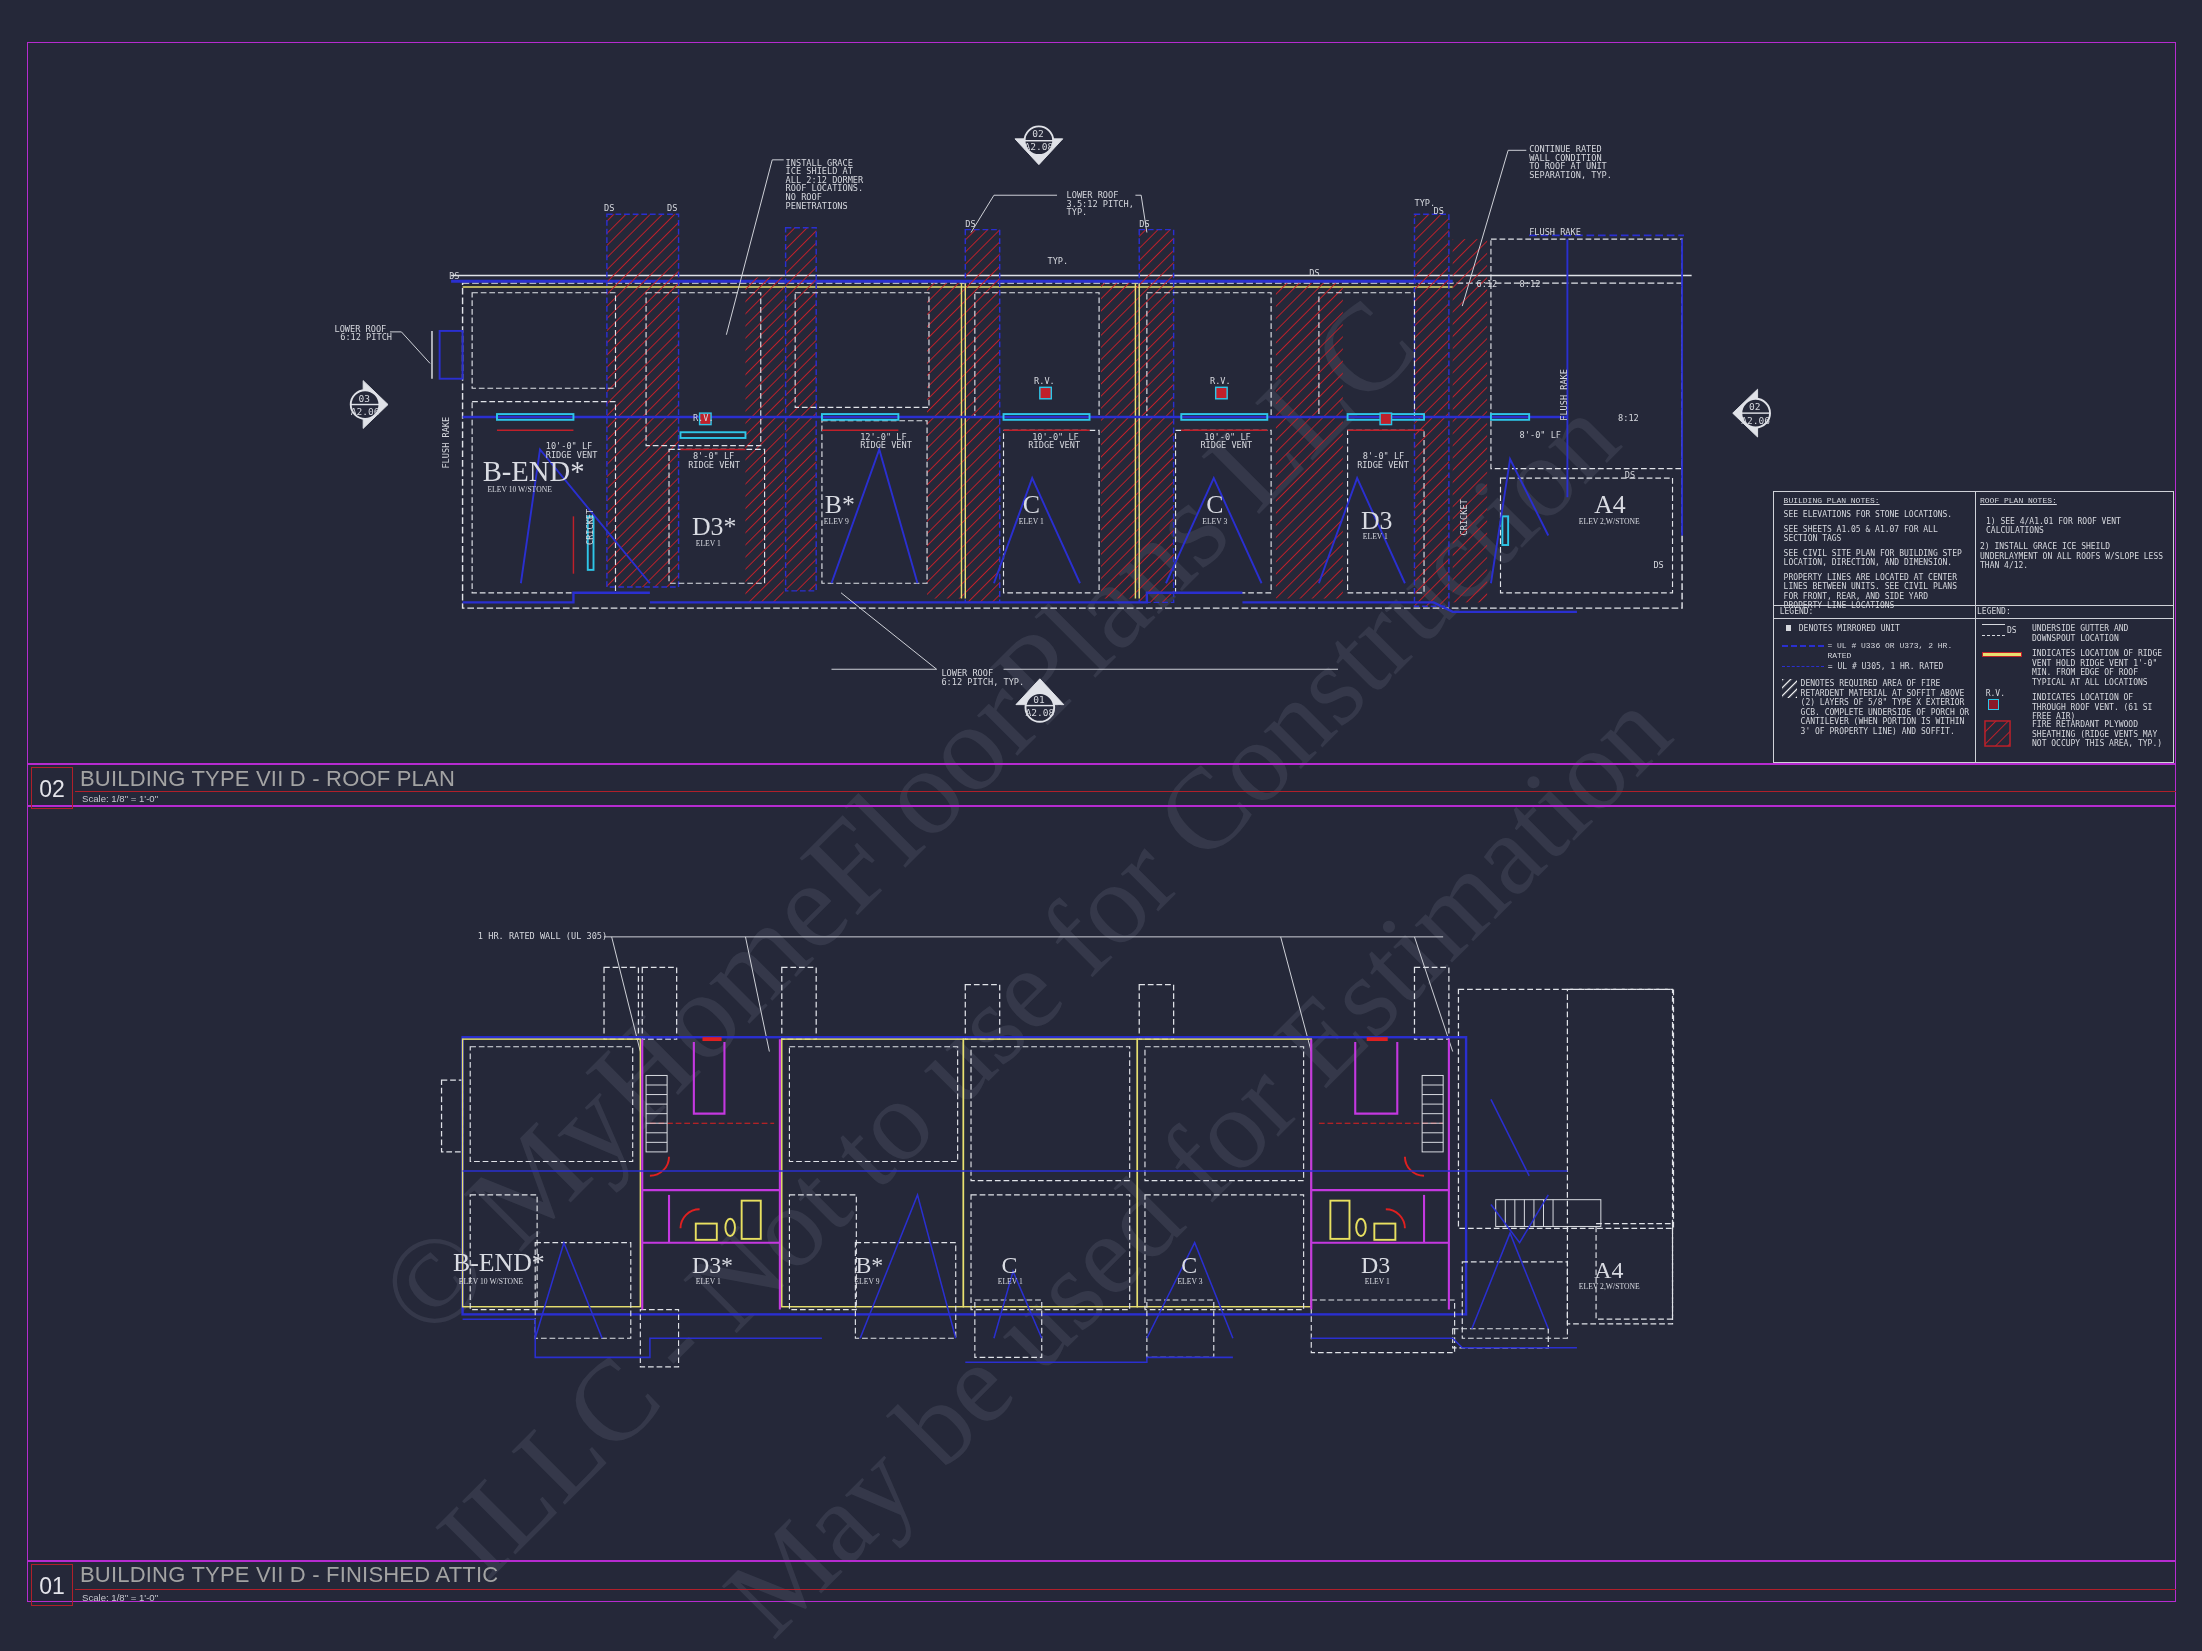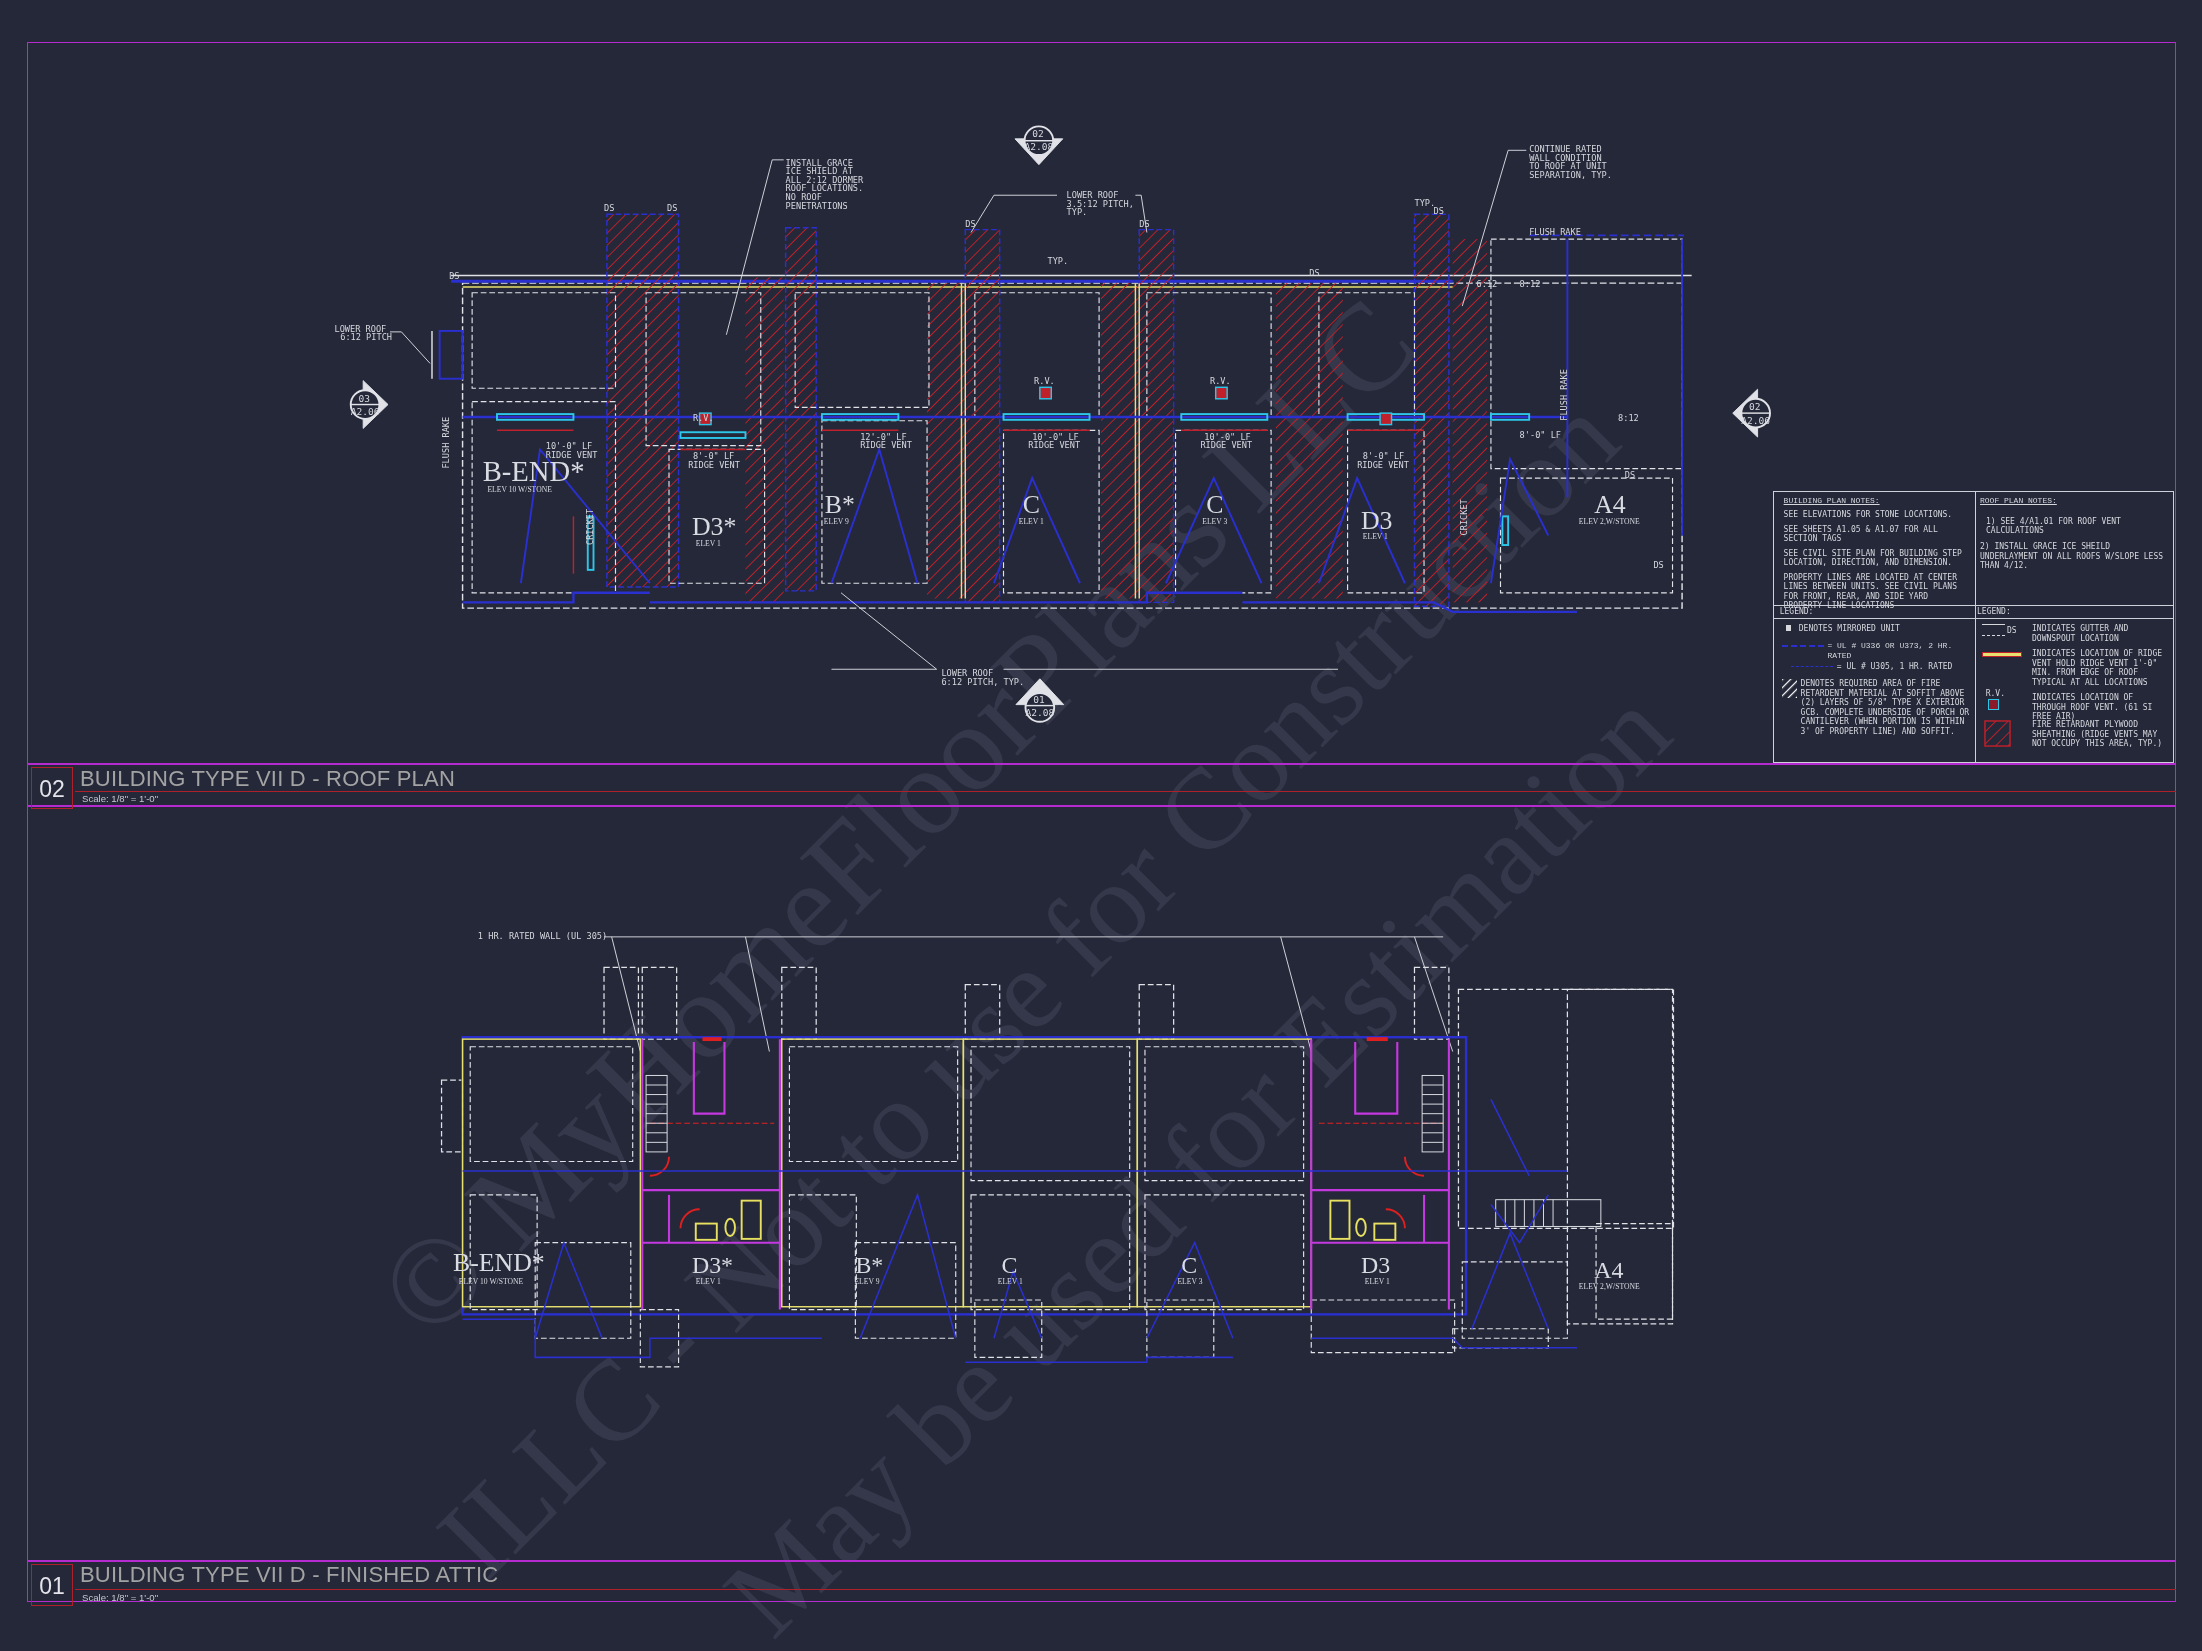--- a/index.html
+++ b/index.html
@@ -435,34 +435,34 @@
     <span>LEGEND:</span>
     <span style="position:absolute;left:203px;">LEGEND:</span>
   </div>
 
   <div class="lg-item" style="left:11.5px;top:132px;width:182px;">
     <span style="display:inline-block;width:5.7px;height:5.7px;background:#d6d8de;margin-right:7.6px;"></span><span>DENOTES MIRRORED UNIT</span>
   </div>
   <div class="lg-item" style="left:7.6px;top:149px;width:191px;font-family:Liberation Mono, monospace;">
     <span style="display:inline-block;width:42px;border-top:2.9px dashed #2a2fd0;vertical-align:middle;margin-right:3.8px;"></span><span style="display:inline-block;width:134px;vertical-align:top;">= UL # U336 OR U373, 2 HR. RATED</span>
   </div>
-  <div class="lg-item" style="left:17px;top:170px;width:191px;">
+  <div class="lg-item" style="left:8px;top:170px;width:191px;">
     <span style="display:inline-block;width:42px;border-top:1.9px dashed #2a2fd0;vertical-align:middle;margin-right:3.8px;"></span><span>= UL # U305, 1 HR. RATED</span>
   </div>
   <div class="lg-item" style="left:7.6px;top:187px;width:191px;">
     <svg width="15.3" height="19" style="position:absolute;left:0;top:0;" viewBox="0 0 16 20">
         <rect width="16" height="20" fill="url(#whitehatch)"></rect>
       </svg>
     <div style="padding-left:19px;">DENOTES REQUIRED AREA OF FIRE RETARDENT MATERIAL AT SOFFIT ABOVE (2) LAYERS OF 5/8" TYPE X EXTERIOR GCB.  COMPLETE UNDERSIDE OF PORCH OR CANTILEVER (WHEN PORTION IS WITHIN 3' OF PROPERTY LINE) AND SOFFIT.</div>
   </div>
 
   <div class="lg-item" style="left:206px;top:132px;width:191px;">
     <span style="position:absolute;left:1.9px;top:0;width:23px;height:9.6px;border-top:1.4px solid #d6d8de;border-bottom:1.4px dashed #d6d8de;"></span>
     <span style="position:absolute;left:27px;top:1.9px;">DS</span>
-    <div style="padding-left:52px;">INDICATES GUTTER AND DOWNSPOUT LOCATION</div>
+    <div style="padding-left:52px;">UNDERSIDE GUTTER AND DOWNSPOUT LOCATION</div>
   </div>
   <div class="lg-item" style="left:206px;top:157px;width:191px;">
     <span style="position:absolute;left:1.9px;top:2.9px;width:38px;height:2.9px;background:#e8e070;border:1px solid #c0202a;"></span>
     <div style="padding-left:52px;">INDICATES LOCATION OF RIDGE VENT HOLD RIDGE VENT 1'-0" MIN. FROM EDGE OF ROOF TYPICAL AT ALL LOCATIONS</div>
   </div>
   <div class="lg-item" style="left:206px;top:201px;width:191px;">
     <span style="position:absolute;left:5.7px;top:-3.8px;">R.V.</span>
     <span style="position:absolute;left:7.6px;top:5.7px;width:9.6px;height:9.6px;border:1.4px solid #2ec6e8;background:#8a1a2a;"></span>
     <div style="padding-left:52px;">INDICATES LOCATION OF THROUGH ROOF VENT. (61 SI FREE AIR)</div>
   </div>

